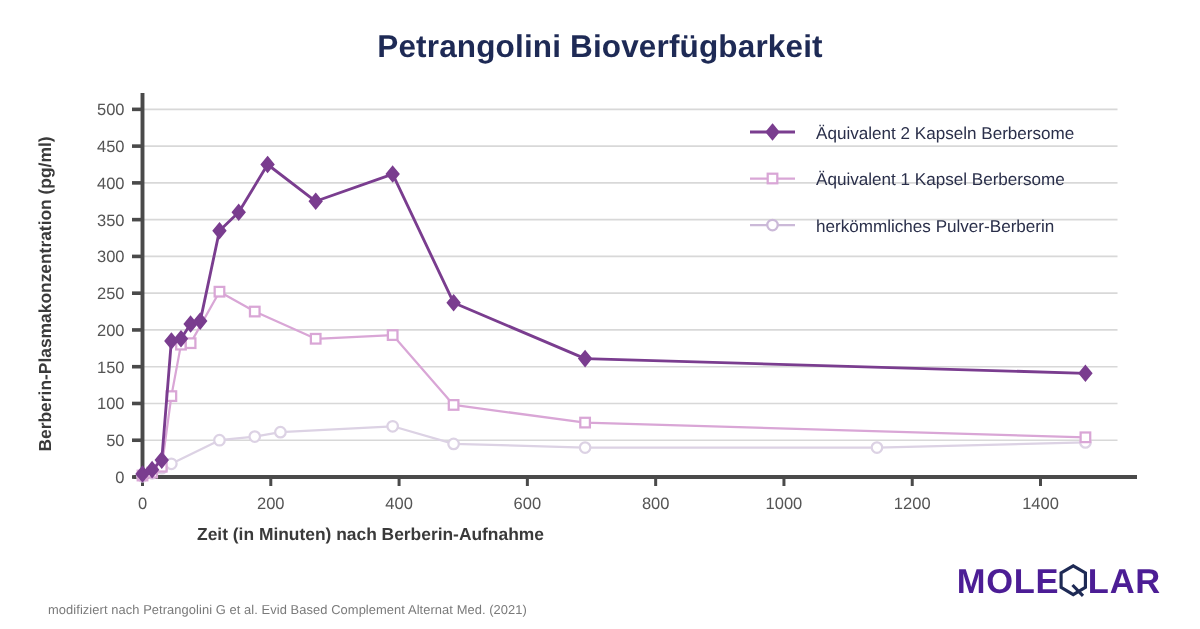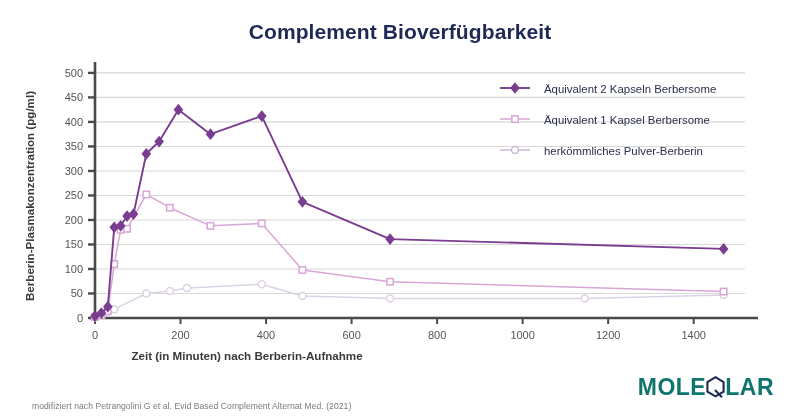--- a/index.html
+++ b/index.html
@@ -45,21 +45,21 @@
     position: absolute;
     right: 26px;
     top: 374px;
     height: 26px;
     display: flex;
     align-items: center;
   }
   .logo-text {
     font-size: 23px;
     font-weight: 600;
-    color: #0f766e;
+    color: #4c1d95;
     letter-spacing: 0.5px;
     line-height: 1;
     display: flex;
     align-items: flex-start;
   }
   .logo-hex {
     display: inline-block;
     position: relative;
     width: 19px;
     height: 23px;
@@ -78,21 +78,21 @@
     font-size: 11.6px;
     fill: #3a3a3a;
     font-weight: 600;
   }
 </style>
 </head>
 <body>
 
 <div id="figure">
 
-  <div id="chart-title">Complement Bioverfügbarkeit</div>
+  <div id="chart-title">Petrangolini Bioverfügbarkeit</div>
 
   <svg id="plot-svg" viewBox="0 0 800 419">
     <g id="gridlines">
         <line x1="95" y1="293.4901960784314" x2="745" y2="293.4901960784314" stroke="#d8d8d8" stroke-width="1.1"></line>
         <line x1="95" y1="268.98039215686276" x2="745" y2="268.98039215686276" stroke="#d8d8d8" stroke-width="1.1"></line>
         <line x1="95" y1="244.47058823529412" x2="745" y2="244.47058823529412" stroke="#d8d8d8" stroke-width="1.1"></line>
         <line x1="95" y1="219.9607843137255" x2="745" y2="219.9607843137255" stroke="#d8d8d8" stroke-width="1.1"></line>
         <line x1="95" y1="195.45098039215685" x2="745" y2="195.45098039215685" stroke="#d8d8d8" stroke-width="1.1"></line>
         <line x1="95" y1="170.94117647058823" x2="745" y2="170.94117647058823" stroke="#d8d8d8" stroke-width="1.1"></line>
         <line x1="95" y1="146.4313725490196" x2="745" y2="146.4313725490196" stroke="#d8d8d8" stroke-width="1.1"></line>

